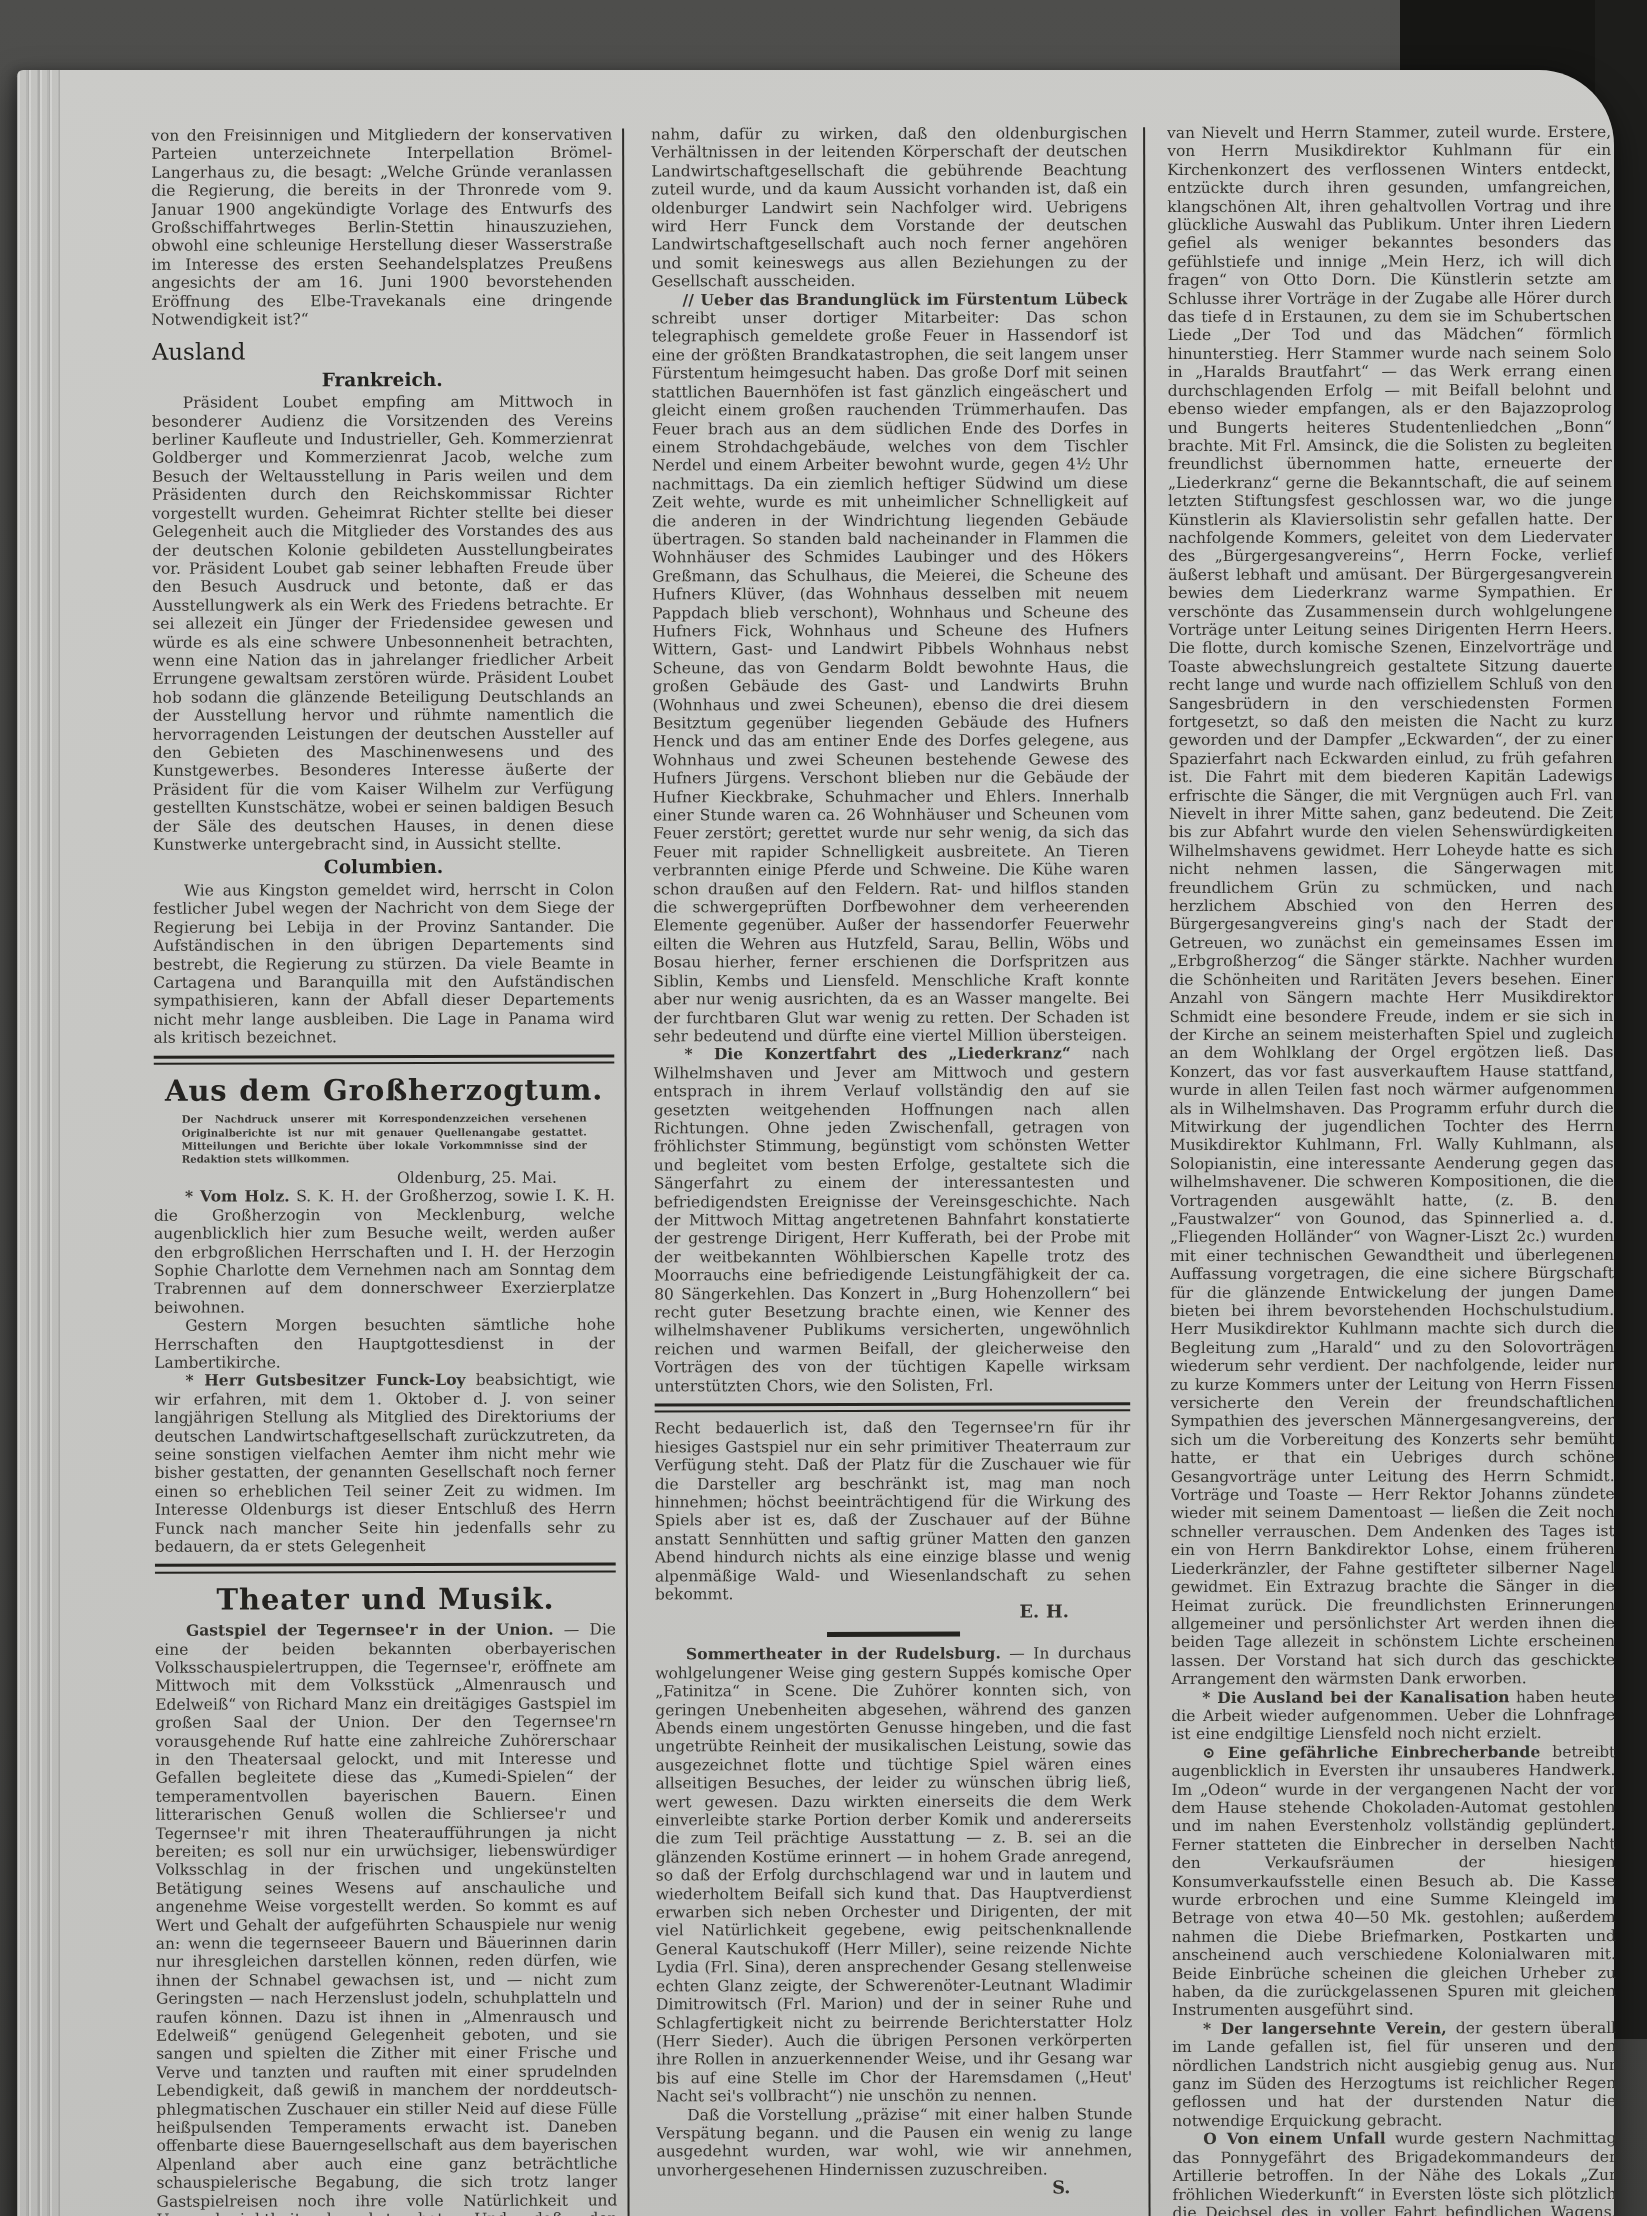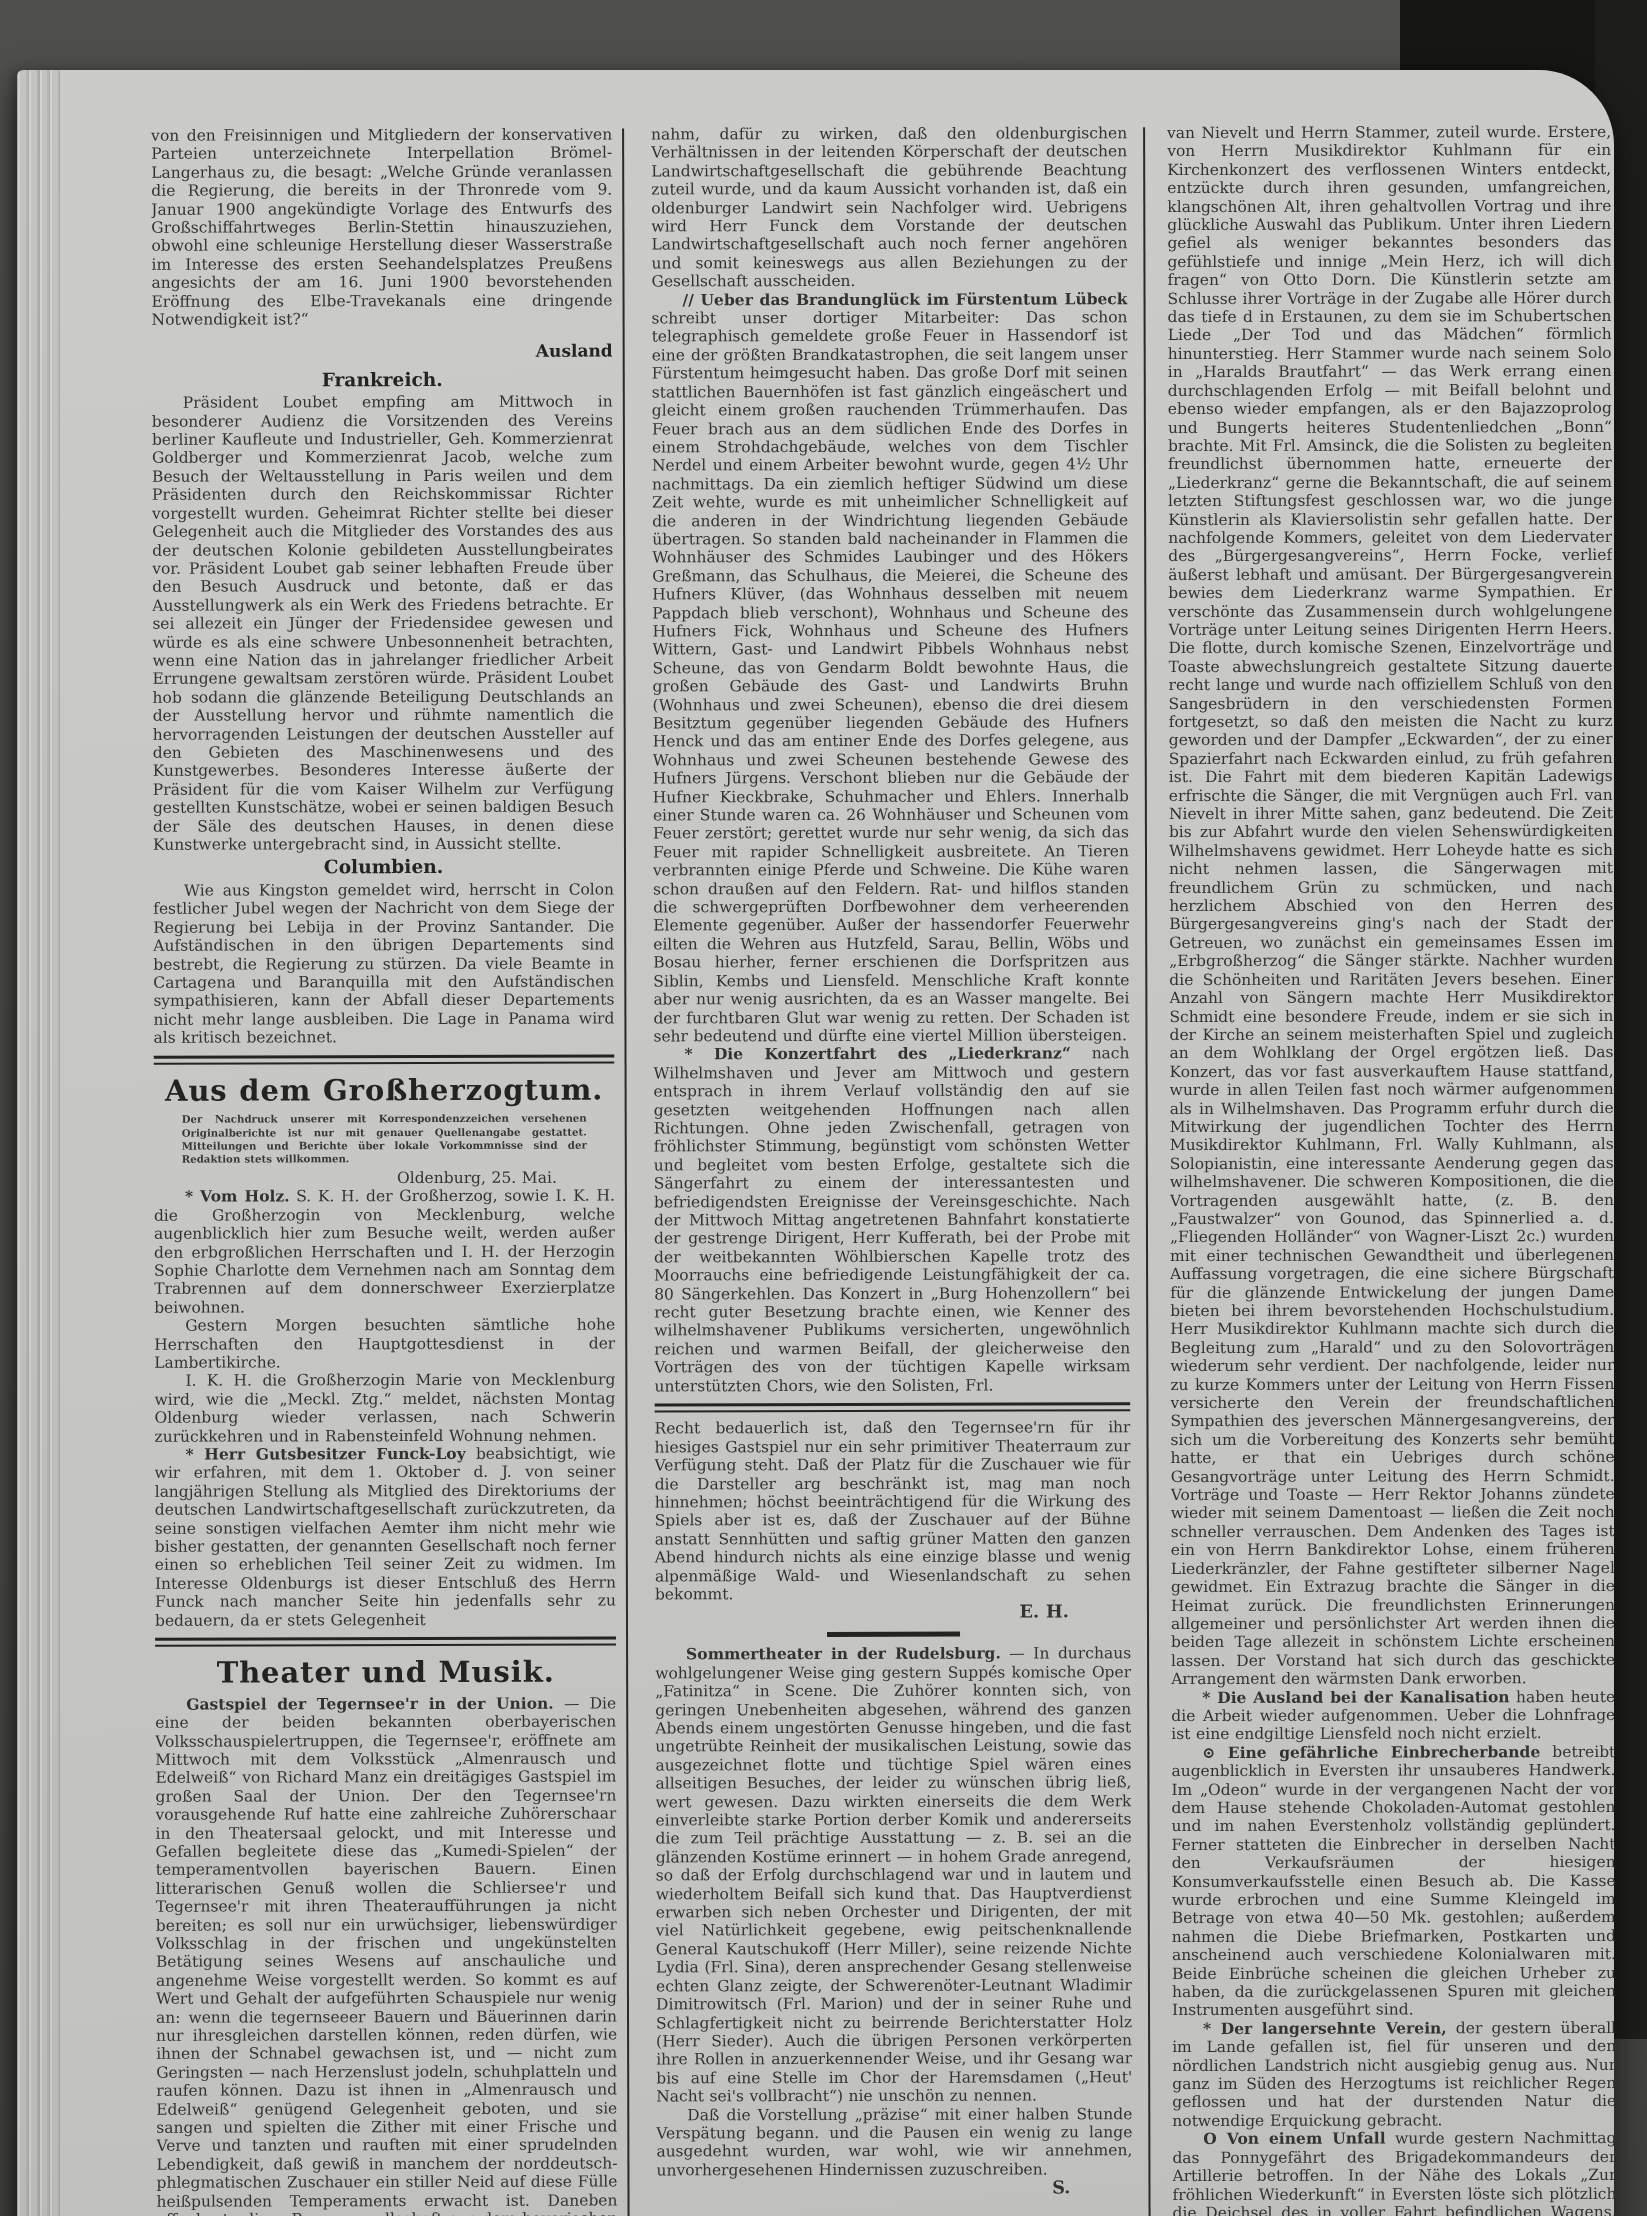--- a/index.html
+++ b/index.html
@@ -22,21 +22,21 @@
   .col-1{left:137px;width:461px;}
   .col-2{left:637px;width:476px;}
   .col-3{left:1153px;width:444px;}
   .vrule{position:absolute;top:58px;width:1.8px;height:2176px;background:#2b2a27;}
   .vrule-1{left:608px;} .vrule-2{left:1129px;}
   p.art{margin:0;text-indent:31px;}
   p.art.cont{text-indent:0;}
   .lead{font-weight:bold;}
   .h0{font-size:29px;line-height:35px;font-weight:bold;text-align:center;
       margin:8.9px 0 4.4px;color:#242320;letter-spacing:0.9px;text-indent:0;}
-  .h1{font-size:17px;line-height:27.5px;font-weight:bold;text-align:right;
+  .h1{font-size:23px;line-height:27.5px;font-weight:normal;text-align:left;
       margin:9.8px 0 0.9px;color:#242320;text-indent:0;}
   .h2{font-size:18.6px;line-height:23px;font-weight:bold;text-align:center;
       margin:1.8px 0 2.7px;color:#242320;text-indent:0;}
   .fineprint{font-size:10.2px;line-height:13.3px;font-weight:bold;margin:2.7px 0 3.5px;
       padding:0 28px;text-align:justify;color:#3a3834;text-indent:0;}
   .dateline{margin:4.4px 0 2.7px;text-align:right;padding-right:58px;text-indent:0;}
   .double-rule{height:4.4px;border-top:3.5px solid #24231f;border-bottom:2.2px solid #24231f;margin:8px 0 7px;}
   .short-rule{width:133px;height:4.9px;background:#24231f;margin:10.6px auto 8px;}
   .signature{text-align:right;padding-right:62px;font-weight:bold;font-size:17.7px;margin:2.7px 0;}
 </style>
@@ -60,21 +60,20 @@
         <div class="h2">Frankreich.</div>
         <p class="art"><span>Präsident Loubet empfing am Mittwoch in besonderer Audienz die Vorsitzenden des Vereins berliner Kaufleute und Industrieller, Geh. Kommerzienrat Goldberger und Kommerzienrat Jacob, welche zum Besuch der Weltausstellung in Paris weilen und dem Präsidenten durch den Reichskommissar Richter vorgestellt wurden. Geheimrat Richter stellte bei dieser Gelegenheit auch die Mitglieder des Vorstandes des aus der deutschen Kolonie gebildeten Ausstellungbeirates vor. Präsident Loubet gab seiner lebhaften Freude über den Besuch Ausdruck und betonte, daß er das Ausstellungwerk als ein Werk des Friedens betrachte. Er sei allezeit ein Jünger der Friedensidee gewesen und würde es als eine schwere Unbesonnenheit betrachten, wenn eine Nation das in jahrelanger friedlicher Arbeit Errungene gewaltsam zerstören würde. Präsident Loubet hob sodann die glänzende Beteiligung Deutschlands an der Ausstellung hervor und rühmte namentlich die hervorragenden Leistungen der deutschen Aussteller auf den Gebieten des Maschinenwesens und des Kunstgewerbes. Besonderes Interesse äußerte der Präsident für die vom Kaiser Wilhelm zur Verfügung gestellten Kunstschätze, wobei er seinen baldigen Besuch der Säle des deutschen Hauses, in denen diese Kunstwerke untergebracht sind, in Aussicht stellte.</span></p>
         <div class="h2">Columbien.</div>
         <p class="art"><span>Wie aus Kingston gemeldet wird, herrscht in Colon festlicher Jubel wegen der Nachricht von dem Siege der Regierung bei Lebija in der Provinz Santander. Die Aufständischen in den übrigen Departements sind bestrebt, die Regierung zu stürzen. Da viele Beamte in Cartagena und Baranquilla mit den Aufständischen sympathisieren, kann der Abfall dieser Departements nicht mehr lange ausbleiben. Die Lage in Panama wird als kritisch bezeichnet.</span></p>
         <div class="double-rule"></div>
         <div class="h0">Aus dem Großherzogtum.</div>
         <p class="fineprint">Der Nachdruck unserer mit Korrespondenzzeichen versehenen Originalberichte ist nur mit genauer Quellenangabe gestattet. Mitteilungen und Berichte über lokale Vorkommnisse sind der Redaktion stets willkommen.</p>
         <p class="art dateline">Oldenburg, 25. Mai.</p>
         <p class="art"><span class="lead">* Vom Holz.</span><span> S. K. H. der Großherzog, sowie I. K. H. die Großherzogin von Mecklenburg, welche augenblicklich hier zum Besuche weilt, werden außer den erbgroßlichen Herrschaften und I. H. der Herzogin Sophie Charlotte dem Vernehmen nach am Sonntag dem Trabrennen auf dem donnerschweer Exerzierplatze beiwohnen.</span></p>
         <p class="art"><span>Gestern Morgen besuchten sämtliche hohe Herrschaften den Hauptgottesdienst in der Lambertikirche.</span></p>
-        <p class="art"><span>I. K. H. die Großherzogin Marie von Mecklenburg wird, wie die „Meckl. Ztg.“ meldet, nächsten Montag Oldenburg wieder verlassen, nach Schwerin zurückkehren und in Rabensteinfeld Wohnung nehmen.</span></p>
         <p class="art"><span class="lead">* Herr Gutsbesitzer Funck-Loy</span><span> beabsichtigt, wie wir erfahren, mit dem 1. Oktober d. J. von seiner langjährigen Stellung als Mitglied des Direktoriums der deutschen Landwirtschaftgesellschaft zurückzutreten, da seine sonstigen vielfachen Aemter ihm nicht mehr wie bisher gestatten, der genannten Gesellschaft noch ferner einen so erheblichen Teil seiner Zeit zu widmen. Im Interesse Oldenburgs ist dieser Entschluß des Herrn Funck nach mancher Seite hin jedenfalls sehr zu bedauern, da er stets Gelegenheit</span></p>
         <div class="double-rule"></div>
         <div class="h0">Theater und Musik.</div>
         <p class="art"><span class="lead">Gastspiel der Tegernsee'r in der Union.</span><span> — Die eine der beiden bekannten oberbayerischen Volksschauspielertruppen, die Tegernsee'r, eröffnete am Mittwoch mit dem Volksstück „Almenrausch und Edelweiß“ von Richard Manz ein dreitägiges Gastspiel im großen Saal der Union. Der den Tegernsee'rn vorausgehende Ruf hatte eine zahlreiche Zuhörerschaar in den Theatersaal gelockt, und mit Interesse und Gefallen begleitete diese das „Kumedi-Spielen“ der temperamentvollen bayerischen Bauern. Einen litterarischen Genuß wollen die Schliersee'r und Tegernsee'r mit ihren Theateraufführungen ja nicht bereiten; es soll nur ein urwüchsiger, liebenswürdiger Volksschlag in der frischen und ungekünstelten Betätigung seines Wesens auf anschauliche und angenehme Weise vorgestellt werden. So kommt es auf Wert und Gehalt der aufgeführten Schauspiele nur wenig an: wenn die tegernseeer Bauern und Bäuerinnen darin nur ihresgleichen darstellen können, reden dürfen, wie ihnen der Schnabel gewachsen ist, und — nicht zum Geringsten — nach Herzenslust jodeln, schuhplatteln und raufen können. Dazu ist ihnen in „Almenrausch und Edelweiß“ genügend Gelegenheit geboten, und sie sangen und spielten die Zither mit einer Frische und Verve und tanzten und rauften mit einer sprudelnden Lebendigkeit, daß gewiß in manchem der norddeutsch-phlegmatischen Zuschauer ein stiller Neid auf diese Fülle heißpulsenden Temperaments erwacht ist. Daneben offenbarte diese Bauerngesellschaft aus dem bayerischen Alpenland aber auch eine ganz beträchtliche schauspielerische Begabung, die sich trotz langer Gastspielreisen noch ihre volle Natürlichkeit und Ungeschminktheit bewahrt hat. Und daß den Tegernsee'rn die Verkörperung von Figuren aus anderen Lebenssphären als der, in der sie geboren — wie in „Almenrausch und Edelweiß“ des Landschaftmalers Reinthaler —, weit weniger gelingt, spricht nur für die Naturwüchsigkeit und Kunstlosigkeit ihrer Schauspielerei. Andererseits sind sie doch wieder so weit theatermäßig geschult, daß sie sich ungezwungen auf der Bühne bewegen und eine so klare und deutliche Sprache reden, daß sie auch dem, der das bayerische Hochland noch nicht besucht hat, nach kurzer Gewöhnung völlig verständlich sind.</span></p>
       </div>
 
       <div class="col col-2">
         <p class="art cont"><span>nahm, dafür zu wirken, daß den oldenburgischen Verhältnissen in der leitenden Körperschaft der deutschen Landwirtschaftgesellschaft die gebührende Beachtung zuteil wurde, und da kaum Aussicht vorhanden ist, daß ein oldenburger Landwirt sein Nachfolger wird. Uebrigens wird Herr Funck dem Vorstande der deutschen Landwirtschaftgesellschaft auch noch ferner angehören und somit keineswegs aus allen Beziehungen zu der Gesellschaft ausscheiden.</span></p>
         <p class="art"><span class="lead">// Ueber das Brandunglück im Fürstentum Lübeck</span><span> schreibt unser dortiger Mitarbeiter: Das schon telegraphisch gemeldete große Feuer in Hassendorf ist eine der größten Brandkatastrophen, die seit langem unser Fürstentum heimgesucht haben. Das große Dorf mit seinen stattlichen Bauernhöfen ist fast gänzlich eingeäschert und gleicht einem großen rauchenden Trümmerhaufen. Das Feuer brach aus an dem südlichen Ende des Dorfes in einem Strohdachgebäude, welches von dem Tischler Nerdel und einem Arbeiter bewohnt wurde, gegen 4½ Uhr nachmittags. Da ein ziemlich heftiger Südwind um diese Zeit wehte, wurde es mit unheimlicher Schnelligkeit auf die anderen in der Windrichtung liegenden Gebäude übertragen. So standen bald nacheinander in Flammen die Wohnhäuser des Schmides Laubinger und des Hökers Greßmann, das Schulhaus, die Meierei, die Scheune des Hufners Klüver, (das Wohnhaus desselben mit neuem Pappdach blieb verschont), Wohnhaus und Scheune des Hufners Fick, Wohnhaus und Scheune des Hufners Wittern, Gast- und Landwirt Pibbels Wohnhaus nebst Scheune, das von Gendarm Boldt bewohnte Haus, die großen Gebäude des Gast- und Landwirts Bruhn (Wohnhaus und zwei Scheunen), ebenso die drei diesem Besitztum gegenüber liegenden Gebäude des Hufners Henck und das am entiner Ende des Dorfes gelegene, aus Wohnhaus und zwei Scheunen bestehende Gewese des Hufners Jürgens. Verschont blieben nur die Gebäude der Hufner Kieckbrake, Schuhmacher und Ehlers. Innerhalb einer Stunde waren ca. 26 Wohnhäuser und Scheunen vom Feuer zerstört; gerettet wurde nur sehr wenig, da sich das Feuer mit rapider Schnelligkeit ausbreitete. An Tieren verbrannten einige Pferde und Schweine. Die Kühe waren schon draußen auf den Feldern. Rat- und hilflos standen die schwergeprüften Dorfbewohner dem verheerenden Elemente gegenüber. Außer der hassendorfer Feuerwehr eilten die Wehren aus Hutzfeld, Sarau, Bellin, Wöbs und Bosau hierher, ferner erschienen die Dorfspritzen aus Siblin, Kembs und Liensfeld. Menschliche Kraft konnte aber nur wenig ausrichten, da es an Wasser mangelte. Bei der furchtbaren Glut war wenig zu retten. Der Schaden ist sehr bedeutend und dürfte eine viertel Million übersteigen.</span></p>
         <p class="art"><span class="lead">* Die Konzertfahrt des „Liederkranz“</span><span> nach Wilhelmshaven und Jever am Mittwoch und gestern entsprach in ihrem Verlauf vollständig den auf sie gesetzten weitgehenden Hoffnungen nach allen Richtungen. Ohne jeden Zwischenfall, getragen von fröhlichster Stimmung, begünstigt vom schönsten Wetter und begleitet vom besten Erfolge, gestaltete sich die Sängerfahrt zu einem der interessantesten und befriedigendsten Ereignisse der Vereinsgeschichte. Nach der Mittwoch Mittag angetretenen Bahnfahrt konstatierte der gestrenge Dirigent, Herr Kufferath, bei der Probe mit der weitbekannten Wöhlbierschen Kapelle trotz des Moorrauchs eine befriedigende Leistungfähigkeit der ca. 80 Sängerkehlen. Das Konzert in „Burg Hohenzollern“ bei recht guter Besetzung brachte einen, wie Kenner des wilhelmshavener Publikums versicherten, ungewöhnlich reichen und warmen Beifall, der gleicherweise den Vorträgen des von der tüchtigen Kapelle wirksam unterstützten Chors, wie den Solisten, Frl.</span></p>

